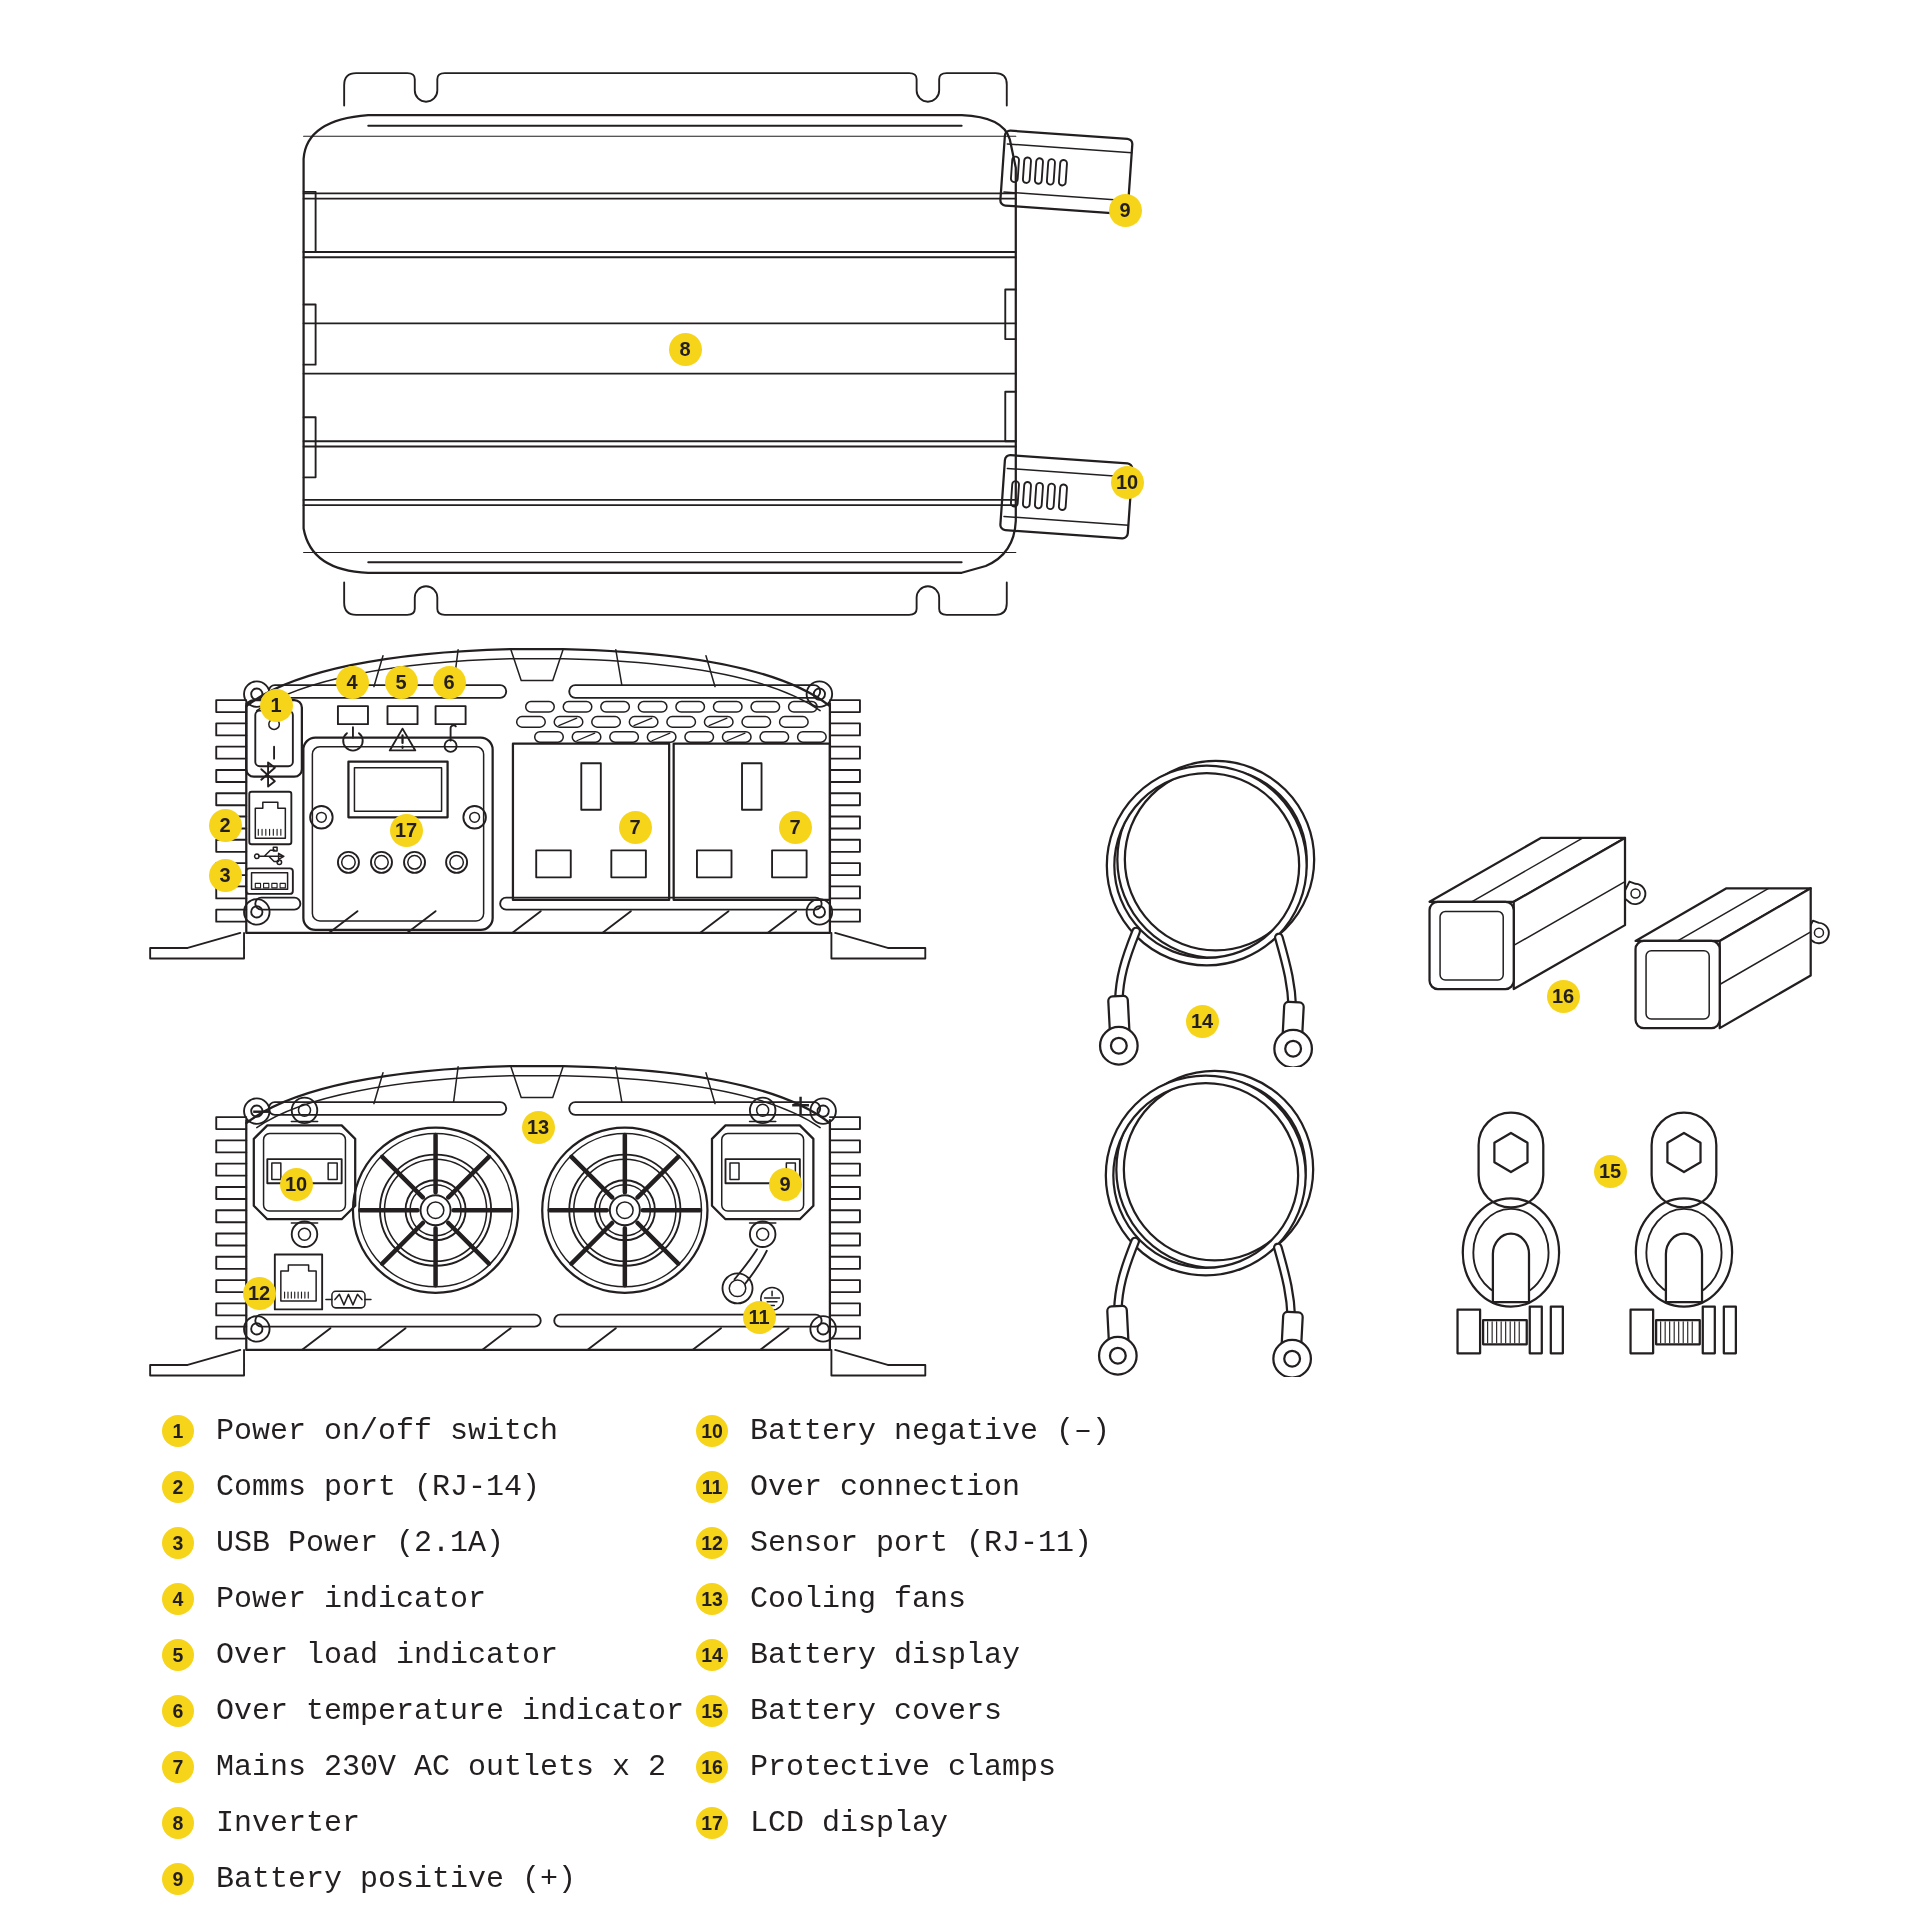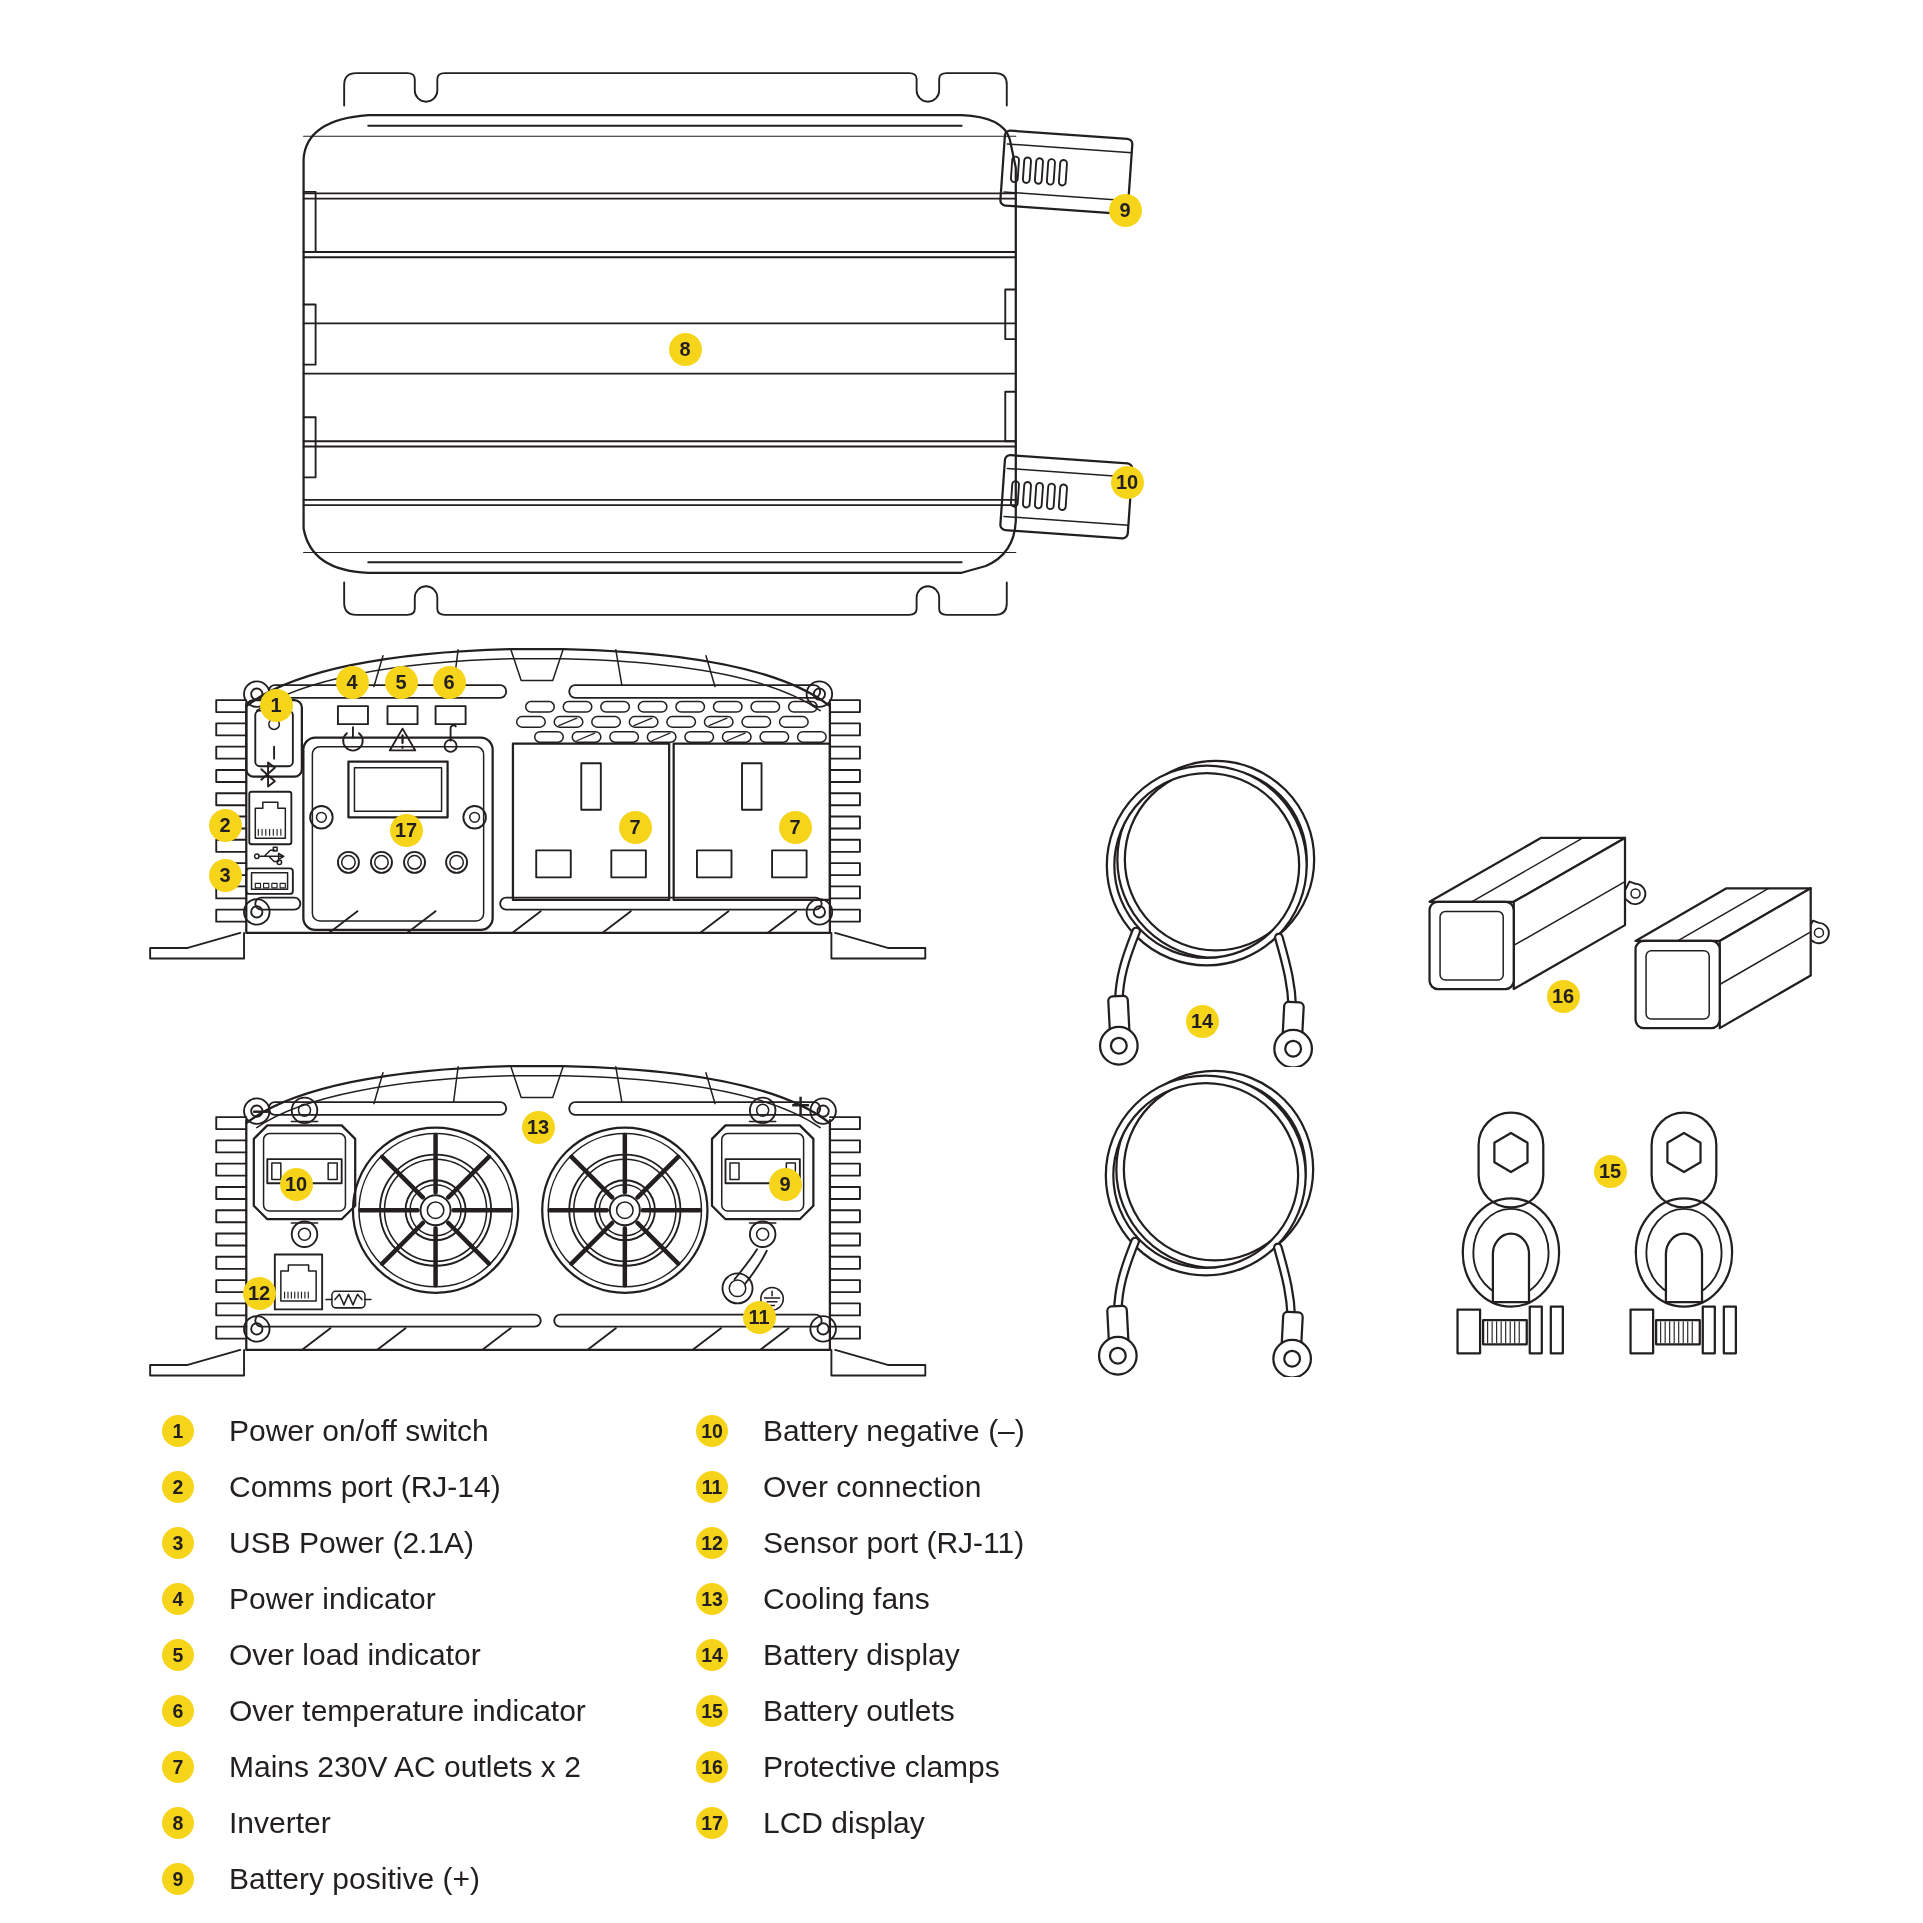--- a/index.html
+++ b/index.html
@@ -14,21 +14,21 @@
     border-radius:50%; background:var(--badge-fill); color:var(--ink);
     font-weight:bold; font-size:20px; line-height:33px; text-align:center;
   }
   .legend-col { position:absolute; top:1415px; }
   .legend-row { display:flex; align-items:center; height:32px; margin-bottom:24px; }
   .legend-badge {
     flex:0 0 auto; width:32px; height:32px; border-radius:50%;
     background:var(--badge-fill); color:var(--ink); font-weight:bold; font-size:19.5px;
     line-height:32px; text-align:center;
   }
-  .legend-label { margin-left:35px; font-size:30px; color:var(--ink); white-space:nowrap; }
+  .legend-label { margin-left:22px; font-size:30px; color:var(--ink); white-space:nowrap;font-family:Liberation Mono, monospace; }
   svg { display:block; }
 </style>
 </head>
 <body>
 
 <div class="page">
 
   <svg class="diagram" style="left:248px; top:64px;" width="894" height="560" viewBox="0 0 1190 745">
     <g stroke="#231f20" fill="none" stroke-width="2.5" stroke-linejoin="round" stroke-linecap="round">
 
@@ -498,21 +498,21 @@
         <div class="legend-row">
           <span class="legend-badge">13</span>
           <span class="legend-label">Cooling fans</span>
         </div>
         <div class="legend-row">
           <span class="legend-badge">14</span>
           <span class="legend-label">Battery display</span>
         </div>
         <div class="legend-row">
           <span class="legend-badge">15</span>
-          <span class="legend-label">Battery outlets</span>
+          <span class="legend-label">Battery covers</span>
         </div>
         <div class="legend-row">
           <span class="legend-badge">16</span>
           <span class="legend-label">Protective clamps</span>
         </div>
         <div class="legend-row">
           <span class="legend-badge">17</span>
           <span class="legend-label">LCD display</span>
         </div>
       </div>

